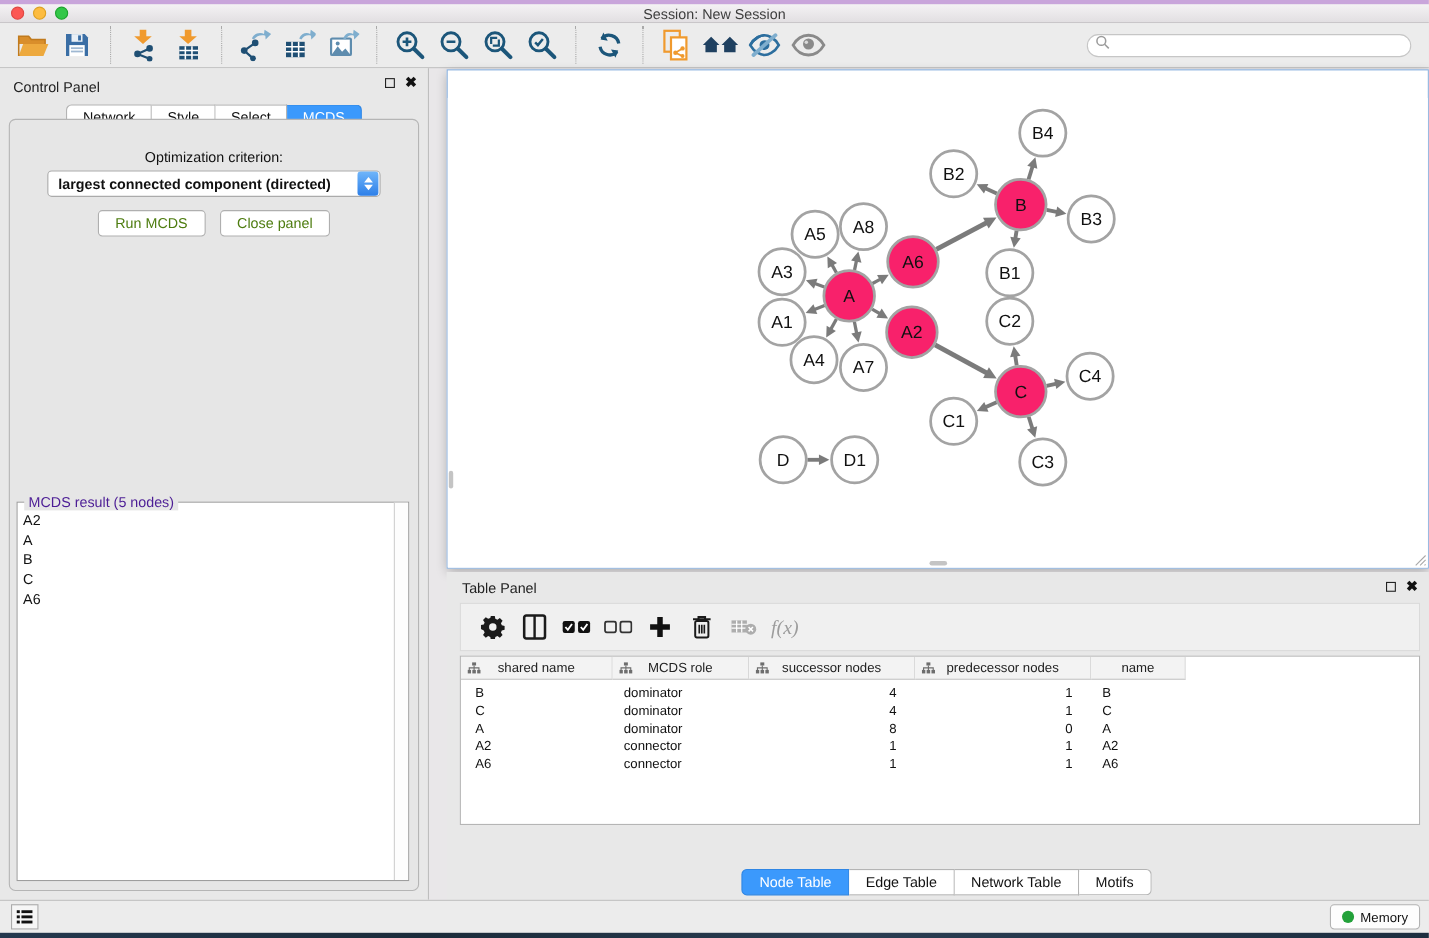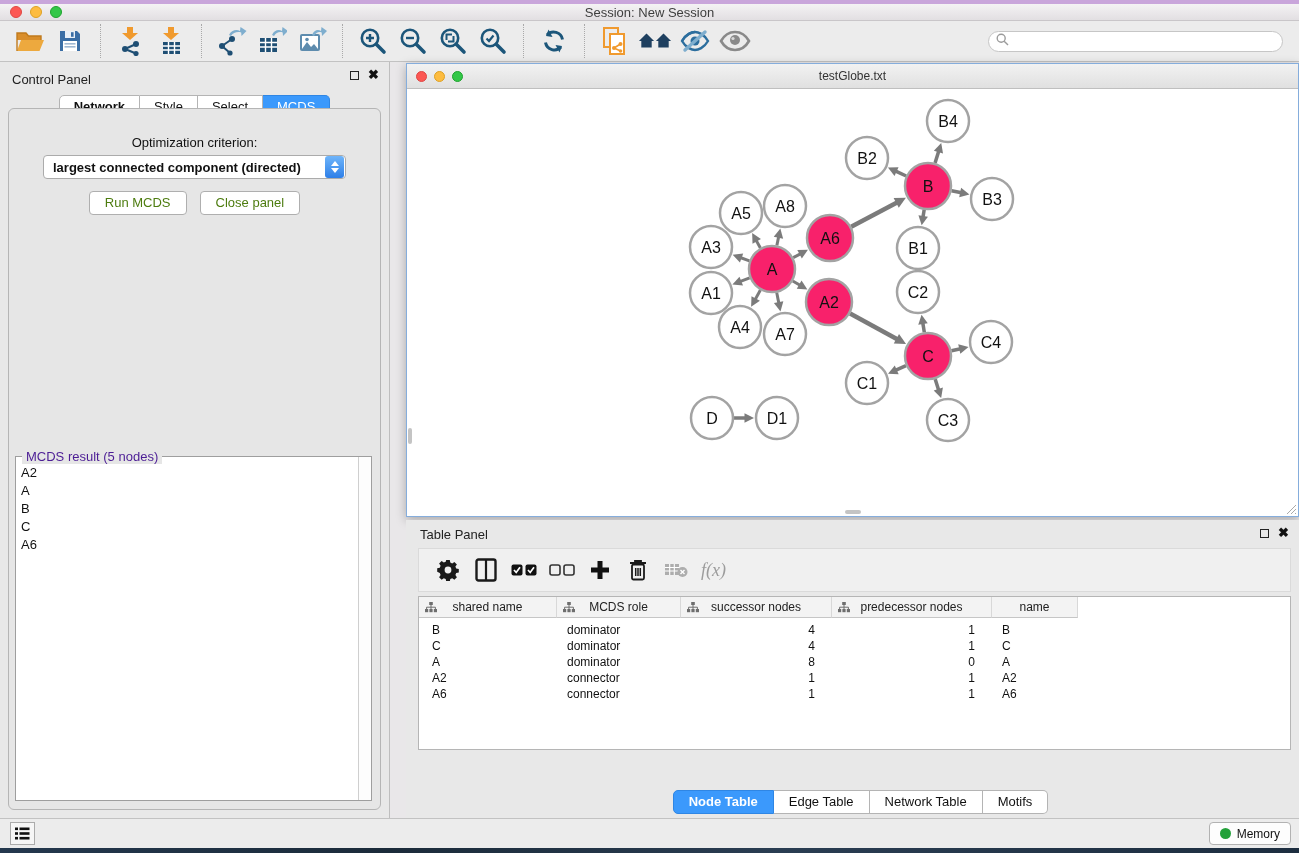--- a/index.html
+++ b/index.html
@@ -33,21 +33,21 @@
     background:#E8E8E8; border-right:1px solid #BEBEBE; }
   .cp-title { position:absolute; left:12px; top:10px; font-size:13px; color:#222; }
   .panel-winbtns { position:absolute; right:10px; top:8px; display:flex; gap:9px; align-items:center; }
   .btn-float { width:9px; height:9px; border:1.5px solid #222; display:inline-block; }
   .btn-close { font-size:13px; font-weight:bold; color:#111; line-height:10px; }
   .seg-tabs { display:flex; }
   .cp-tabs { position:absolute; left:0; right:0; top:33px; justify-content:center; }
   .seg-tab { background:#fff; border:1px solid #B4B4B4; font-size:13px; color:#111;
     padding:3px 14px 4px; cursor:default; }
   .seg-tab + .seg-tab { border-left:none; }
-  .seg-tab:first-child { border-radius:5px 0 0 5px;font-weight:bold; }
+  .seg-tab:first-child { border-radius:5px 0 0 5px; }
   .seg-tab:last-child { border-radius:0 5px 5px 0; }
   .seg-tab.active { background:#3B99FC; border-color:#2F86E4; color:#fff; }
   .cp-body { position:absolute; left:8px; right:8px; top:46px; bottom:8px;
     background:#E6E6E6; border:1px solid #B5B5B5; border-radius:6px; }
   .opt-label { position:absolute; left:0; right:0; top:26px; text-align:center; font-size:13px; color:#111; }
   .dropdown { position:absolute; left:34px; right:34px; top:46px; height:24px; background:#fff;
     border:1px solid #ABABAB; border-radius:4px; display:flex; align-items:center; }
   .dropdown-value { flex:1; font-size:13px; color:#111; padding-left:9px; white-space:nowrap; overflow:hidden;font-weight:bold; }
   .dropdown-stepper { width:19px; height:22px; margin-right:1px; border-radius:3px;
     background:linear-gradient(#6FB5FA,#2D7FE8); display:flex; flex-direction:column; align-items:center; justify-content:center; gap:2px; }
@@ -317,28 +317,20 @@
             <div class="result-item">B</div>
             <div class="result-item">C</div>
             <div class="result-item">A6</div>
           </div>
         <div class="result-scroll"></div>
       </div>
     </div>
   </div>
 
   <div class="net-window">
-    <div class="net-titlebar">
-      <div class="net-lights">
-        <span class="net-light" style="background:#FC5753;border:1px solid #DF4744"></span>
-        <span class="net-light" style="background:#FDBC40;border:1px solid #DEA123"></span>
-        <span class="net-light" style="background:#33C748;border:1px solid #1EA32E"></span>
-      </div>
-      <div class="net-title">testGlobe.txt</div>
-    </div>
     <div class="net-canvas">
       <svg width="891" height="427" viewBox="0 0 891 427">
           <line x1="342.4234240064849" y1="171.85762833020766" x2="333.1614106582904" y2="168.51723007348178" stroke="#7B7B7B" stroke-width="3"></line>
           <polygon points="325.6358853271187,165.803106183551 336.20092099184353,164.51081310414077 332.9439723239266,173.54144350154684" fill="#7B7B7B"></polygon>
           <line x1="353.3764188075967" y1="159.0025630072714" x2="349.01379237352097" y2="151.1216894489411" stroke="#7B7B7B" stroke-width="3"></line>
           <polygon points="345.13926530938653,144.12254378469825 353.9397535965919,150.10931302250597 345.54077879950046,154.75874549946732" fill="#7B7B7B"></polygon>
           <line x1="369.8501966894689" y1="156.4952006587279" x2="371.73516260943614" y2="147.36036581580979" stroke="#7B7B7B" stroke-width="3"></line>
           <polygon points="373.35189483925905,139.52543270205243 376.13298518459874,149.79945511253308 366.7310654480899,147.85937643674552" fill="#7B7B7B"></polygon>
           <line x1="342.6664171592628" y1="188.78698341274907" x2="332.847544502619" y2="192.6501464251991" stroke="#7B7B7B" stroke-width="3"></line>
           <polygon points="325.40301688903986,195.57914089611546 332.4859967476152,187.63424339375484 336.00079011271487,196.5676765300497" fill="#7B7B7B"></polygon>

